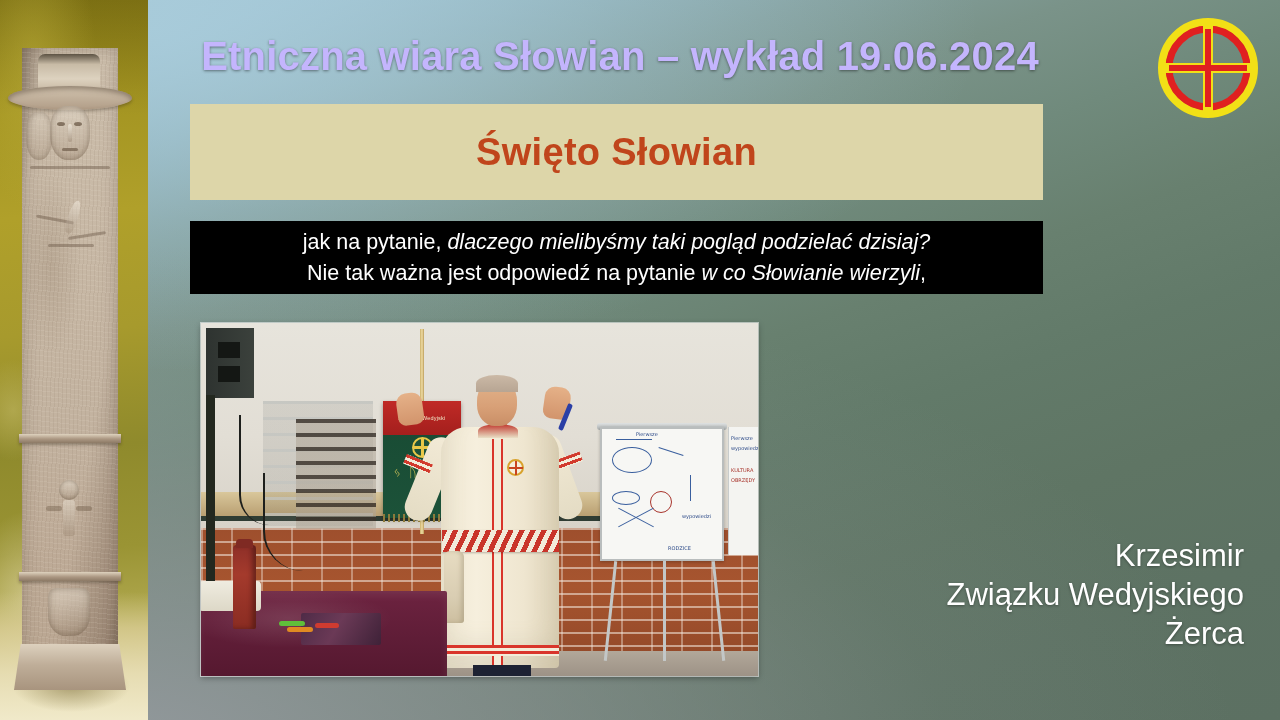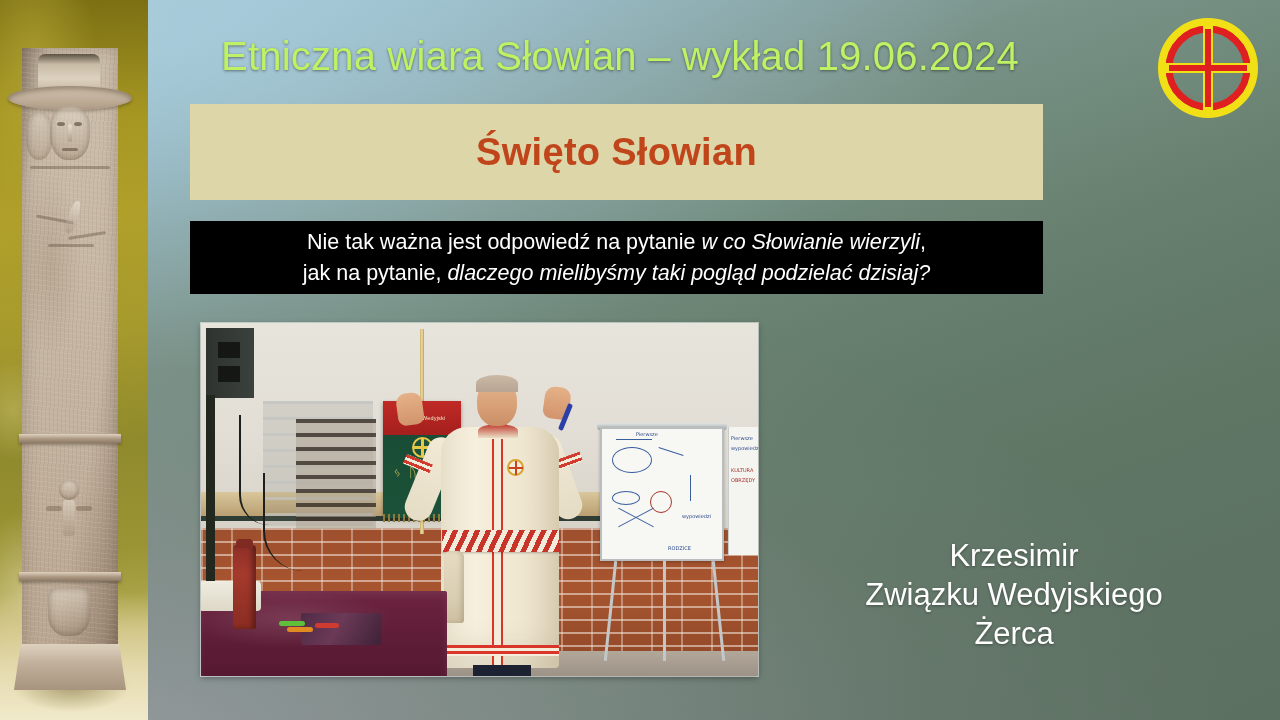--- a/index.html
+++ b/index.html
@@ -164,23 +164,23 @@
     position:absolute; left:-8px; bottom:-4px; width:112px; height:46px;
     background:linear-gradient(to bottom,#ddd1be 0%,#bfae99 45%,#a8947e 100%);
     clip-path:polygon(6% 0,94% 0,100% 100%,0 100%);
     box-shadow:0 4px 6px rgba(70,56,40,0.45);
   }
 
   
   #title {
     position:absolute; left:190px; top:34px; width:860px;
     text-align:center;
-    color:#bef264;
+    color:#c4b5fd;
     font-size:40px;
-    font-weight:400;
+    font-weight:700;
     letter-spacing:.2px;
     text-shadow:0 1px 3px rgba(0,0,0,0.45);
     white-space:nowrap;
   }
 
   
   #headline-band {
     position:absolute; left:190px; top:104px; width:853px; height:96px;
     background:#ddd6a9;
     display:flex; align-items:center; justify-content:center;
@@ -441,21 +441,21 @@
     background:linear-gradient(120deg,#4b2a46,#6b3b58 45%,#3c2238);
     border-radius:2px; opacity:.92;
   }
 
   
   #logo { position:absolute; left:1158px; top:18px; width:100px; height:100px; }
 
   
   #credits {
     position:absolute; right:36px; top:536px; width:460px;
-    text-align:center;
+    text-align:right;
     color:#ffffff;
     font-size:31px;
     line-height:39px;
     text-shadow:0 1px 3px rgba(0,0,0,0.35);
   }
 </style>
 </head>
 <body>
 
 <div id="slide">
@@ -503,22 +503,22 @@
     </div>
   </div>
 
   <div id="title">Etniczna wiara Słowian – wykład 19.06.2024</div>
 
   <div id="headline-band">
     <span id="headline">Święto Słowian</span>
   </div>
 
   <div id="quote-bar">
+    <p><span>jak na pytanie, </span><em>dlaczego mielibyśmy taki pogląd podzielać dzisiaj?</em></p>
     <p><span>Nie tak ważna jest odpowiedź na pytanie </span><em>w co Słowianie wierzyli</em><span>,</span></p>
-    <p><span>jak na pytanie, </span><em>dlaczego mielibyśmy taki pogląd podzielać dzisiaj?</em></p>
   </div>
 
   <div id="photo">
     <div class="wall"></div>
     <div class="stage"></div>
     <div class="brick"></div>
     <div class="floor"></div>
 
     <div class="speaker">
       <i style="top:14px;"></i>

